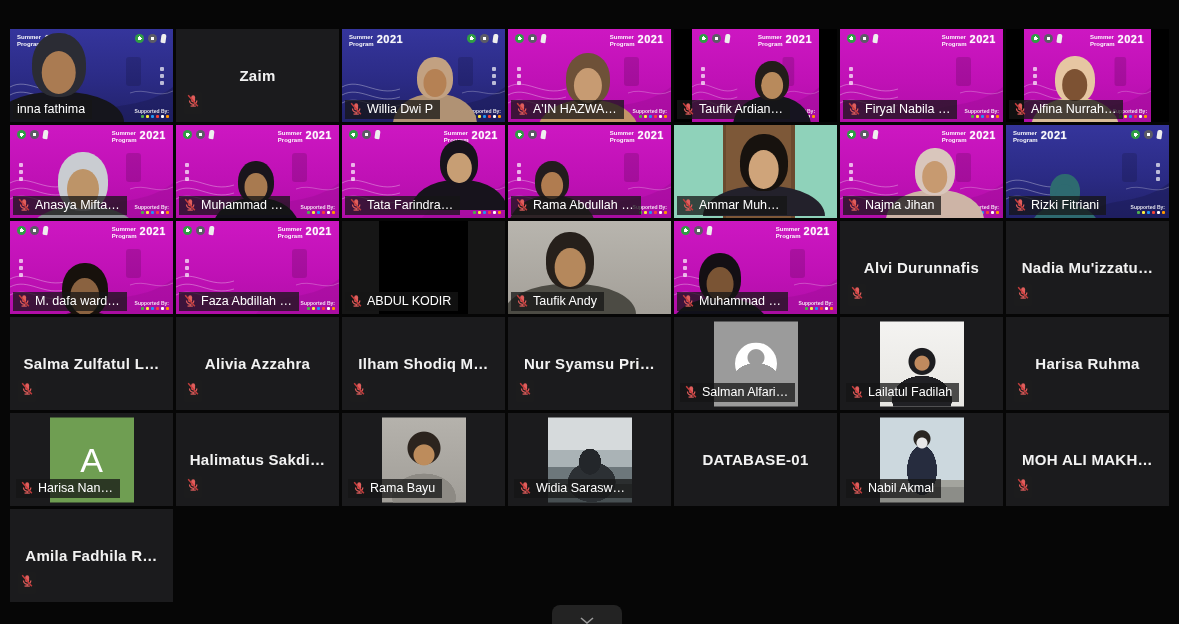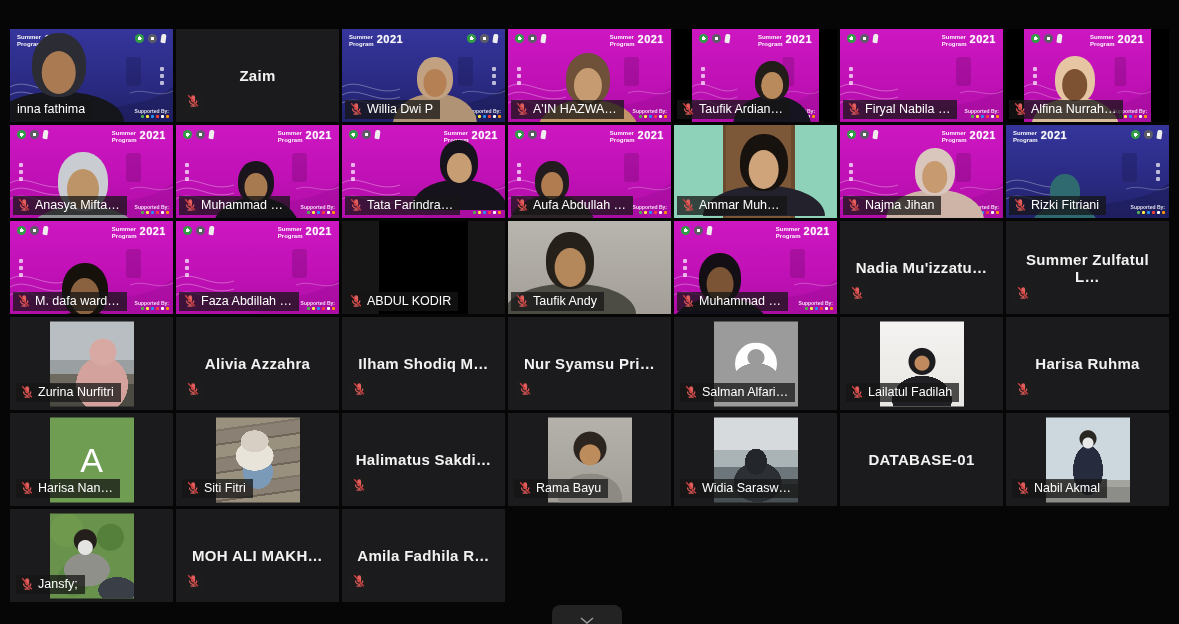--- a/index.html
+++ b/index.html
@@ -686,21 +686,21 @@
       <div class="chip">
         <span style="display: flex;">
           <svg width="14" height="14" viewBox="0 0 16 16">
             <rect x="6" y="1.5" width="4.4" height="8" rx="2.2" fill="#e05e5c"></rect>
             <path d="M4 7.5a4.2 4.2 0 0 0 8.4 0" stroke="#e05e5c" stroke-width="1.4" fill="none"></path>
             <line x1="8.2" y1="11.8" x2="8.2" y2="13.6" stroke="#e05e5c" stroke-width="1.4"></line>
             <line x1="5.2" y1="13.8" x2="11.2" y2="13.8" stroke="#e05e5c" stroke-width="1.4"></line>
             <line x1="2.5" y1="1.5" x2="13.5" y2="14" stroke="#c43d3d" stroke-width="1.7"></line>
           </svg>
         </span>
-        <span class="nm">Aufa Abdullah …</span>
+        <span class="nm">Rama Abdullah …</span>
       </div>
     </div>
     <div class="tile">
       <div class="video theme-room">
         <div class="person" style="left: 55%; bottom: 2px; transform: translateX(-50%); width: 122px;">
           <div class="p-head" style="width: 48px; height: 57px; background: rgb(23, 18, 14);">
             <div class="p-face" style="background: rgb(207, 164, 122);"></div>
           </div>
           <div class="p-body" style="width: 100%; height: 30px; background: rgb(35, 33, 43);"></div>
         </div>
@@ -1036,180 +1036,162 @@
             <line x1="8.2" y1="11.8" x2="8.2" y2="13.6" stroke="#e05e5c" stroke-width="1.4"></line>
             <line x1="5.2" y1="13.8" x2="11.2" y2="13.8" stroke="#e05e5c" stroke-width="1.4"></line>
             <line x1="2.5" y1="1.5" x2="13.5" y2="14" stroke="#c43d3d" stroke-width="1.7"></line>
           </svg>
         </span>
         <span class="nm">Muhammad …</span>
       </div>
     </div>
     <div class="tile">
       <div class="big-name">
-        <span>Nadia  Mu'izzatu…</span>
+        <span>Alvi Durunnafis</span>
       </div>
       <div class="miconly"><svg width="14" height="14" viewBox="0 0 16 16">
           <rect x="6" y="1.5" width="4.4" height="8" rx="2.2" fill="#e05e5c"></rect>
           <path d="M4 7.5a4.2 4.2 0 0 0 8.4 0" stroke="#e05e5c" stroke-width="1.4" fill="none"></path>
           <line x1="8.2" y1="11.8" x2="8.2" y2="13.6" stroke="#e05e5c" stroke-width="1.4"></line>
           <line x1="5.2" y1="13.8" x2="11.2" y2="13.8" stroke="#e05e5c" stroke-width="1.4"></line>
           <line x1="2.5" y1="1.5" x2="13.5" y2="14" stroke="#c43d3d" stroke-width="1.7"></line>
         </svg></div>
     </div>
     <div class="tile">
       <div class="big-name">
-        <span>Summer  Zulfatul  L…</span>
+        <span>Nadia  Mu'izzatu…</span>
       </div>
       <div class="miconly"><svg width="14" height="14" viewBox="0 0 16 16">
           <rect x="6" y="1.5" width="4.4" height="8" rx="2.2" fill="#e05e5c"></rect>
           <path d="M4 7.5a4.2 4.2 0 0 0 8.4 0" stroke="#e05e5c" stroke-width="1.4" fill="none"></path>
           <line x1="8.2" y1="11.8" x2="8.2" y2="13.6" stroke="#e05e5c" stroke-width="1.4"></line>
           <line x1="5.2" y1="13.8" x2="11.2" y2="13.8" stroke="#e05e5c" stroke-width="1.4"></line>
           <line x1="2.5" y1="1.5" x2="13.5" y2="14" stroke="#c43d3d" stroke-width="1.7"></line>
         </svg></div>
     </div>
     <div class="tile">
-      <div class="avatar ph-zurina"></div>
-      <div class="chip avchip">
-        <span style="display: flex;">
-          <svg width="14" height="14" viewBox="0 0 16 16">
-            <rect x="6" y="1.5" width="4.4" height="8" rx="2.2" fill="#e05e5c"></rect>
-            <path d="M4 7.5a4.2 4.2 0 0 0 8.4 0" stroke="#e05e5c" stroke-width="1.4" fill="none"></path>
-            <line x1="8.2" y1="11.8" x2="8.2" y2="13.6" stroke="#e05e5c" stroke-width="1.4"></line>
-            <line x1="5.2" y1="13.8" x2="11.2" y2="13.8" stroke="#e05e5c" stroke-width="1.4"></line>
-            <line x1="2.5" y1="1.5" x2="13.5" y2="14" stroke="#c43d3d" stroke-width="1.7"></line>
-          </svg>
-        </span>
-        <span class="nm">Zurina Nurfitri</span>
-      </div>
-    </div>
-    <div class="tile">
       <div class="big-name">
-        <span>Alivia Azzahra</span>
+        <span>Salma  Zulfatul  L…</span>
       </div>
       <div class="miconly"><svg width="14" height="14" viewBox="0 0 16 16">
           <rect x="6" y="1.5" width="4.4" height="8" rx="2.2" fill="#e05e5c"></rect>
           <path d="M4 7.5a4.2 4.2 0 0 0 8.4 0" stroke="#e05e5c" stroke-width="1.4" fill="none"></path>
           <line x1="8.2" y1="11.8" x2="8.2" y2="13.6" stroke="#e05e5c" stroke-width="1.4"></line>
           <line x1="5.2" y1="13.8" x2="11.2" y2="13.8" stroke="#e05e5c" stroke-width="1.4"></line>
           <line x1="2.5" y1="1.5" x2="13.5" y2="14" stroke="#c43d3d" stroke-width="1.7"></line>
         </svg></div>
     </div>
     <div class="tile">
       <div class="big-name">
-        <span>Ilham  Shodiq  M…</span>
+        <span>Alivia Azzahra</span>
       </div>
       <div class="miconly"><svg width="14" height="14" viewBox="0 0 16 16">
           <rect x="6" y="1.5" width="4.4" height="8" rx="2.2" fill="#e05e5c"></rect>
           <path d="M4 7.5a4.2 4.2 0 0 0 8.4 0" stroke="#e05e5c" stroke-width="1.4" fill="none"></path>
           <line x1="8.2" y1="11.8" x2="8.2" y2="13.6" stroke="#e05e5c" stroke-width="1.4"></line>
           <line x1="5.2" y1="13.8" x2="11.2" y2="13.8" stroke="#e05e5c" stroke-width="1.4"></line>
           <line x1="2.5" y1="1.5" x2="13.5" y2="14" stroke="#c43d3d" stroke-width="1.7"></line>
         </svg></div>
     </div>
     <div class="tile">
       <div class="big-name">
-        <span>Nur Syamsu Pri…</span>
+        <span>Ilham  Shodiq  M…</span>
       </div>
       <div class="miconly"><svg width="14" height="14" viewBox="0 0 16 16">
           <rect x="6" y="1.5" width="4.4" height="8" rx="2.2" fill="#e05e5c"></rect>
           <path d="M4 7.5a4.2 4.2 0 0 0 8.4 0" stroke="#e05e5c" stroke-width="1.4" fill="none"></path>
           <line x1="8.2" y1="11.8" x2="8.2" y2="13.6" stroke="#e05e5c" stroke-width="1.4"></line>
           <line x1="5.2" y1="13.8" x2="11.2" y2="13.8" stroke="#e05e5c" stroke-width="1.4"></line>
           <line x1="2.5" y1="1.5" x2="13.5" y2="14" stroke="#c43d3d" stroke-width="1.7"></line>
         </svg></div>
     </div>
     <div class="tile">
-      <div class="avatar ph-salman"></div>
-      <div class="chip avchip">
-        <span style="display: flex;">
-          <svg width="14" height="14" viewBox="0 0 16 16">
-            <rect x="6" y="1.5" width="4.4" height="8" rx="2.2" fill="#e05e5c"></rect>
-            <path d="M4 7.5a4.2 4.2 0 0 0 8.4 0" stroke="#e05e5c" stroke-width="1.4" fill="none"></path>
-            <line x1="8.2" y1="11.8" x2="8.2" y2="13.6" stroke="#e05e5c" stroke-width="1.4"></line>
-            <line x1="5.2" y1="13.8" x2="11.2" y2="13.8" stroke="#e05e5c" stroke-width="1.4"></line>
-            <line x1="2.5" y1="1.5" x2="13.5" y2="14" stroke="#c43d3d" stroke-width="1.7"></line>
-          </svg>
-        </span>
-        <span class="nm">Salman Alfari…</span>
-      </div>
-    </div>
-    <div class="tile">
-      <div class="avatar ph-lailatul"></div>
-      <div class="chip avchip">
-        <span style="display: flex;">
-          <svg width="14" height="14" viewBox="0 0 16 16">
-            <rect x="6" y="1.5" width="4.4" height="8" rx="2.2" fill="#e05e5c"></rect>
-            <path d="M4 7.5a4.2 4.2 0 0 0 8.4 0" stroke="#e05e5c" stroke-width="1.4" fill="none"></path>
-            <line x1="8.2" y1="11.8" x2="8.2" y2="13.6" stroke="#e05e5c" stroke-width="1.4"></line>
-            <line x1="5.2" y1="13.8" x2="11.2" y2="13.8" stroke="#e05e5c" stroke-width="1.4"></line>
-            <line x1="2.5" y1="1.5" x2="13.5" y2="14" stroke="#c43d3d" stroke-width="1.7"></line>
-          </svg>
-        </span>
-        <span class="nm">Lailatul Fadilah</span>
-      </div>
-    </div>
-    <div class="tile">
       <div class="big-name">
-        <span>Harisa Ruhma</span>
+        <span>Nur Syamsu Pri…</span>
       </div>
       <div class="miconly"><svg width="14" height="14" viewBox="0 0 16 16">
           <rect x="6" y="1.5" width="4.4" height="8" rx="2.2" fill="#e05e5c"></rect>
           <path d="M4 7.5a4.2 4.2 0 0 0 8.4 0" stroke="#e05e5c" stroke-width="1.4" fill="none"></path>
           <line x1="8.2" y1="11.8" x2="8.2" y2="13.6" stroke="#e05e5c" stroke-width="1.4"></line>
           <line x1="5.2" y1="13.8" x2="11.2" y2="13.8" stroke="#e05e5c" stroke-width="1.4"></line>
           <line x1="2.5" y1="1.5" x2="13.5" y2="14" stroke="#c43d3d" stroke-width="1.7"></line>
         </svg></div>
     </div>
     <div class="tile">
-      <div class="avatar letter">
-        <span>A</span>
-      </div>
+      <div class="avatar ph-salman"></div>
       <div class="chip avchip">
         <span style="display: flex;">
           <svg width="14" height="14" viewBox="0 0 16 16">
             <rect x="6" y="1.5" width="4.4" height="8" rx="2.2" fill="#e05e5c"></rect>
             <path d="M4 7.5a4.2 4.2 0 0 0 8.4 0" stroke="#e05e5c" stroke-width="1.4" fill="none"></path>
             <line x1="8.2" y1="11.8" x2="8.2" y2="13.6" stroke="#e05e5c" stroke-width="1.4"></line>
             <line x1="5.2" y1="13.8" x2="11.2" y2="13.8" stroke="#e05e5c" stroke-width="1.4"></line>
             <line x1="2.5" y1="1.5" x2="13.5" y2="14" stroke="#c43d3d" stroke-width="1.7"></line>
           </svg>
         </span>
-        <span class="nm">Harisa Nan…</span>
-      </div>
-    </div>
-    <div class="tile">
-      <div class="avatar ph-siti"></div>
+        <span class="nm">Salman Alfari…</span>
+      </div>
+    </div>
+    <div class="tile">
+      <div class="avatar ph-lailatul"></div>
       <div class="chip avchip">
         <span style="display: flex;">
           <svg width="14" height="14" viewBox="0 0 16 16">
             <rect x="6" y="1.5" width="4.4" height="8" rx="2.2" fill="#e05e5c"></rect>
             <path d="M4 7.5a4.2 4.2 0 0 0 8.4 0" stroke="#e05e5c" stroke-width="1.4" fill="none"></path>
             <line x1="8.2" y1="11.8" x2="8.2" y2="13.6" stroke="#e05e5c" stroke-width="1.4"></line>
             <line x1="5.2" y1="13.8" x2="11.2" y2="13.8" stroke="#e05e5c" stroke-width="1.4"></line>
             <line x1="2.5" y1="1.5" x2="13.5" y2="14" stroke="#c43d3d" stroke-width="1.7"></line>
           </svg>
         </span>
-        <span class="nm">Siti Fitri</span>
+        <span class="nm">Lailatul Fadilah</span>
       </div>
     </div>
     <div class="tile">
       <div class="big-name">
-        <span>Halimatus  Sakdi…</span>
+        <span>Harisa Ruhma</span>
       </div>
       <div class="miconly"><svg width="14" height="14" viewBox="0 0 16 16">
           <rect x="6" y="1.5" width="4.4" height="8" rx="2.2" fill="#e05e5c"></rect>
           <path d="M4 7.5a4.2 4.2 0 0 0 8.4 0" stroke="#e05e5c" stroke-width="1.4" fill="none"></path>
           <line x1="8.2" y1="11.8" x2="8.2" y2="13.6" stroke="#e05e5c" stroke-width="1.4"></line>
           <line x1="5.2" y1="13.8" x2="11.2" y2="13.8" stroke="#e05e5c" stroke-width="1.4"></line>
           <line x1="2.5" y1="1.5" x2="13.5" y2="14" stroke="#c43d3d" stroke-width="1.7"></line>
         </svg></div>
     </div>
     <div class="tile">
+      <div class="avatar letter">
+        <span>A</span>
+      </div>
+      <div class="chip avchip">
+        <span style="display: flex;">
+          <svg width="14" height="14" viewBox="0 0 16 16">
+            <rect x="6" y="1.5" width="4.4" height="8" rx="2.2" fill="#e05e5c"></rect>
+            <path d="M4 7.5a4.2 4.2 0 0 0 8.4 0" stroke="#e05e5c" stroke-width="1.4" fill="none"></path>
+            <line x1="8.2" y1="11.8" x2="8.2" y2="13.6" stroke="#e05e5c" stroke-width="1.4"></line>
+            <line x1="5.2" y1="13.8" x2="11.2" y2="13.8" stroke="#e05e5c" stroke-width="1.4"></line>
+            <line x1="2.5" y1="1.5" x2="13.5" y2="14" stroke="#c43d3d" stroke-width="1.7"></line>
+          </svg>
+        </span>
+        <span class="nm">Harisa Nan…</span>
+      </div>
+    </div>
+    <div class="tile">
+      <div class="big-name">
+        <span>Halimatus  Sakdi…</span>
+      </div>
+      <div class="miconly"><svg width="14" height="14" viewBox="0 0 16 16">
+          <rect x="6" y="1.5" width="4.4" height="8" rx="2.2" fill="#e05e5c"></rect>
+          <path d="M4 7.5a4.2 4.2 0 0 0 8.4 0" stroke="#e05e5c" stroke-width="1.4" fill="none"></path>
+          <line x1="8.2" y1="11.8" x2="8.2" y2="13.6" stroke="#e05e5c" stroke-width="1.4"></line>
+          <line x1="5.2" y1="13.8" x2="11.2" y2="13.8" stroke="#e05e5c" stroke-width="1.4"></line>
+          <line x1="2.5" y1="1.5" x2="13.5" y2="14" stroke="#c43d3d" stroke-width="1.7"></line>
+        </svg></div>
+    </div>
+    <div class="tile">
       <div class="avatar ph-rama"></div>
       <div class="chip avchip">
         <span style="display: flex;">
           <svg width="14" height="14" viewBox="0 0 16 16">
             <rect x="6" y="1.5" width="4.4" height="8" rx="2.2" fill="#e05e5c"></rect>
             <path d="M4 7.5a4.2 4.2 0 0 0 8.4 0" stroke="#e05e5c" stroke-width="1.4" fill="none"></path>
             <line x1="8.2" y1="11.8" x2="8.2" y2="13.6" stroke="#e05e5c" stroke-width="1.4"></line>
             <line x1="5.2" y1="13.8" x2="11.2" y2="13.8" stroke="#e05e5c" stroke-width="1.4"></line>
             <line x1="2.5" y1="1.5" x2="13.5" y2="14" stroke="#c43d3d" stroke-width="1.7"></line>
           </svg>
@@ -1243,35 +1225,20 @@
         <span style="display: flex;">
           <svg width="14" height="14" viewBox="0 0 16 16">
             <rect x="6" y="1.5" width="4.4" height="8" rx="2.2" fill="#e05e5c"></rect>
             <path d="M4 7.5a4.2 4.2 0 0 0 8.4 0" stroke="#e05e5c" stroke-width="1.4" fill="none"></path>
             <line x1="8.2" y1="11.8" x2="8.2" y2="13.6" stroke="#e05e5c" stroke-width="1.4"></line>
             <line x1="5.2" y1="13.8" x2="11.2" y2="13.8" stroke="#e05e5c" stroke-width="1.4"></line>
             <line x1="2.5" y1="1.5" x2="13.5" y2="14" stroke="#c43d3d" stroke-width="1.7"></line>
           </svg>
         </span>
         <span class="nm">Nabil Akmal</span>
-      </div>
-    </div>
-    <div class="tile">
-      <div class="avatar ph-jansfy"></div>
-      <div class="chip avchip">
-        <span style="display: flex;">
-          <svg width="14" height="14" viewBox="0 0 16 16">
-            <rect x="6" y="1.5" width="4.4" height="8" rx="2.2" fill="#e05e5c"></rect>
-            <path d="M4 7.5a4.2 4.2 0 0 0 8.4 0" stroke="#e05e5c" stroke-width="1.4" fill="none"></path>
-            <line x1="8.2" y1="11.8" x2="8.2" y2="13.6" stroke="#e05e5c" stroke-width="1.4"></line>
-            <line x1="5.2" y1="13.8" x2="11.2" y2="13.8" stroke="#e05e5c" stroke-width="1.4"></line>
-            <line x1="2.5" y1="1.5" x2="13.5" y2="14" stroke="#c43d3d" stroke-width="1.7"></line>
-          </svg>
-        </span>
-        <span class="nm">Jansfy;</span>
       </div>
     </div>
     <div class="tile">
       <div class="big-name">
         <span>MOH ALI  MAKH…</span>
       </div>
       <div class="miconly"><svg width="14" height="14" viewBox="0 0 16 16">
           <rect x="6" y="1.5" width="4.4" height="8" rx="2.2" fill="#e05e5c"></rect>
           <path d="M4 7.5a4.2 4.2 0 0 0 8.4 0" stroke="#e05e5c" stroke-width="1.4" fill="none"></path>
           <line x1="8.2" y1="11.8" x2="8.2" y2="13.6" stroke="#e05e5c" stroke-width="1.4"></line>

